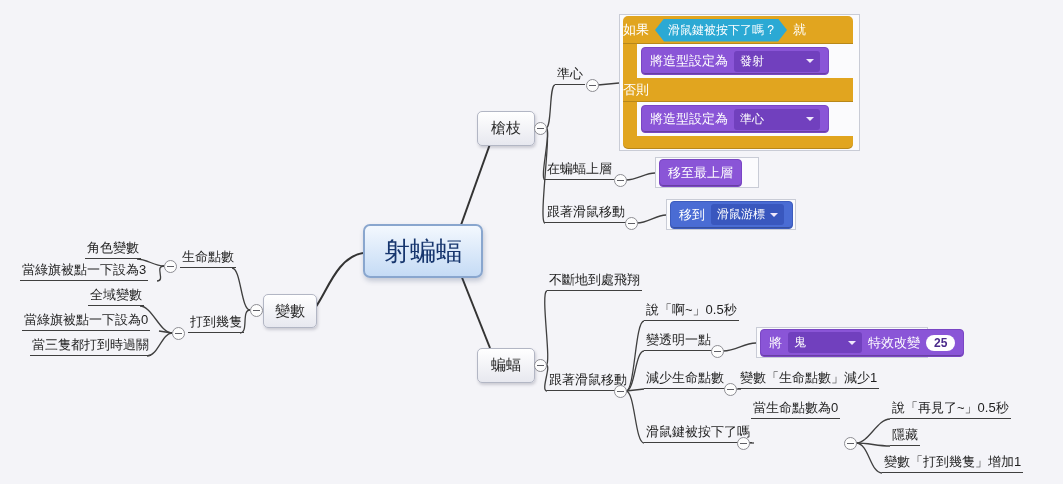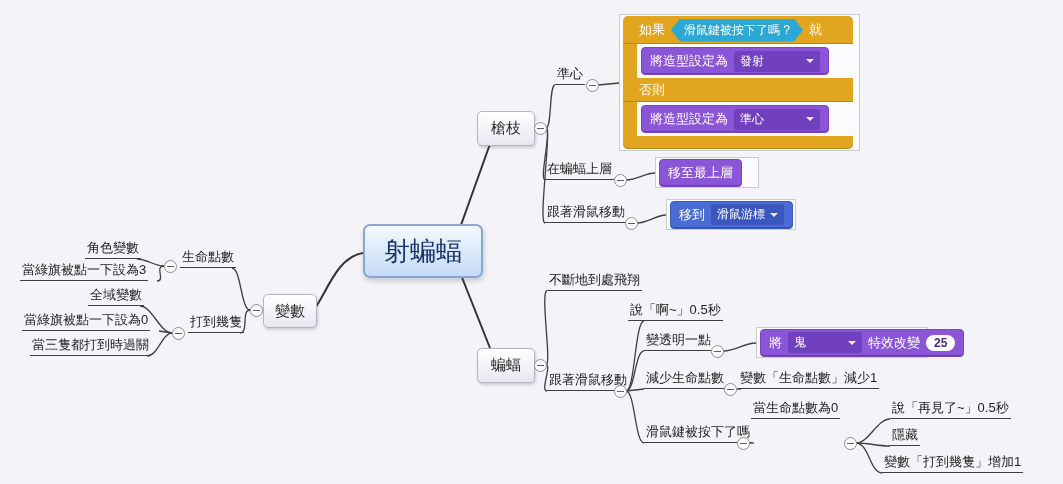--- a/index.html
+++ b/index.html
@@ -47,21 +47,21 @@
     content:"";position:absolute;left:2px;right:2px;top:5px;height:1px;background:#5f5f66;
   }
   .frame{
     position:absolute;z-index:2;
     background:#fbfbfd;border:1px solid #c9ccd6;
     display:flex;align-items:center;padding:3px;box-sizing:border-box;
   }
   
   .c-block{font-size:13px;color:#fff;}
   .c-row{width:230px;box-sizing:border-box;background:#E1A51F;
-    display:flex;align-items:center;gap:6px;padding:0 16px;
+    display:flex;align-items:center;gap:6px;padding:0 0;
     box-shadow:inset 0 -1px 0 rgba(0,0,0,.18);}
   .c-top{height:28px;border-radius:5px 5px 0 0;}
   .c-mid{height:24px;}
   .c-bottom{height:13px;border-radius:0 0 5px 5px;}
   .c-body{display:flex;}
   .c-spine{width:14px;background:#E1A51F;}
   .c-content{padding:3px 0 3px 4px;}
   .hex{
     display:inline-flex;align-items:center;
     background:#2BA9D4;color:#fff;font-size:12px;
@@ -132,21 +132,21 @@
   <div class="node" style="left:477px;top:111px;width:56px;height:33px">槍枝</div>
   <div class="node" style="left:477px;top:348px;width:56px;height:33px">蝙蝠</div>
   <div class="node" style="left:263px;top:294px;width:52px;height:32px">變數</div>
 
   <div class="label" style="left:555px;top:66px">準心</div>
   <div class="label" style="left:545px;top:161px">在蝙蝠上層</div>
   <div class="label" style="left:545px;top:204px">跟著滑鼠移動</div>
 
   <div class="label" style="left:547px;top:272px">不斷地到處飛翔</div>
   <div class="label" style="left:547px;top:372px">跟著滑鼠移動</div>
-  <div class="label" style="left:628px;top:302px">說「啊~」0.5秒</div>
+  <div class="label" style="left:644px;top:302px">說「啊~」0.5秒</div>
   <div class="label" style="left:644px;top:332px">變透明一點</div>
   <div class="label" style="left:644px;top:370px">減少生命點數</div>
   <div class="label" style="left:738px;top:370px">變數「生命點數」減少1</div>
   <div class="label" style="left:644px;top:424px">滑鼠鍵被按下了嗎</div>
   <div class="label" style="left:751px;top:400px">當生命點數為0</div>
   <div class="label" style="left:890px;top:400px">說「再見了~」0.5秒</div>
   <div class="label" style="left:890px;top:427px">隱藏</div>
   <div class="label" style="left:882px;top:454px">變數「打到幾隻」增加1</div>
 
   <div class="label" style="left:180px;top:249px">生命點數</div>

